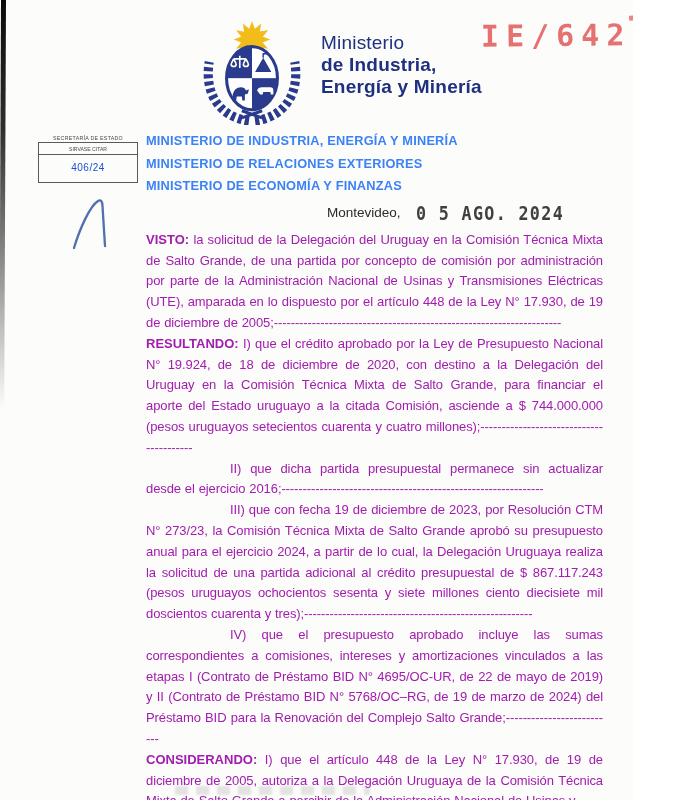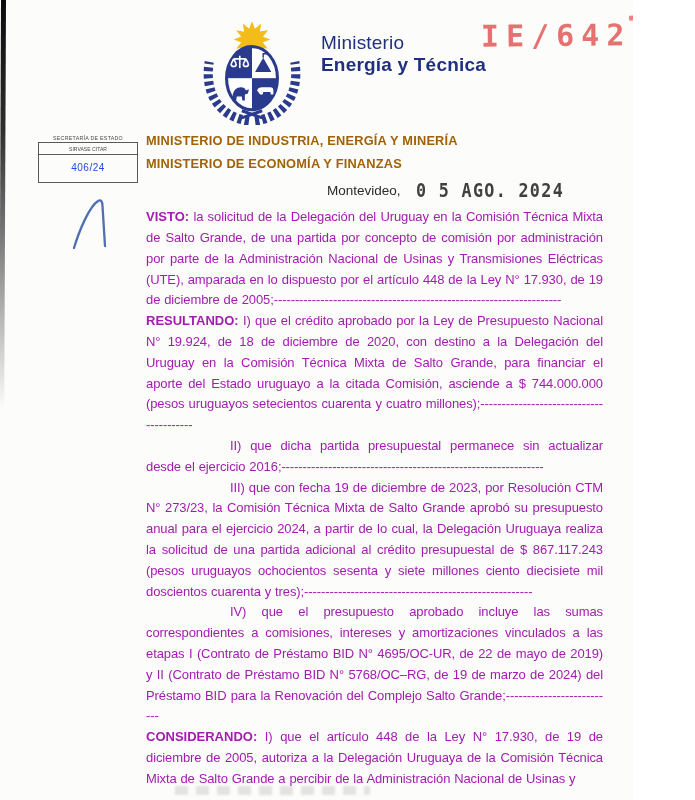--- a/index.html
+++ b/index.html
@@ -32,21 +32,21 @@
   
   .ref-stamp { position:absolute; left:38px; top:135px; width:100px; text-align:center; color:#3a3a3a; }
   .ref-title { font-size:6px; transform:scale(0.88); letter-spacing:0.3px; color:#4a4a4a; white-space:nowrap; }
   .ref-box { margin-top:1px; border:1px solid #5a5a5a; background:#fcfcfa; }
   .ref-cell-top { font-size:6px; transform:scale(0.85); padding:3px 0 2px; color:#4a4a4a; white-space:nowrap; }
   .ref-divider { border-top:1px solid #5a5a5a; }
   .ref-number { font-family:Liberation Sans, sans-serif; font-size:10px; padding:7px 0 9px; color:#1d4ed8; letter-spacing:0.5px; }
   .pen-mark { position:absolute; left:58px; top:188px; width:64px; height:70px; }
   
   .doc { position:absolute; left:146px; top:130px; width:457px; }
-  .ministries div { font-weight:bold; font-size:12.8px; line-height:22.6px; letter-spacing:0.2px; color:#a16207; white-space:nowrap; }
+  .ministries div { font-weight:bold; font-size:12.8px; line-height:22.6px; letter-spacing:0.2px; color:#3b82f6; white-space:nowrap; }
   .dateline { display:flex; align-items:center; margin-top:2px; height:26px; }
   .city { margin-left:181px; font-size:13.5px; color:#2b2b2b; }
   .datestamp {
     margin-left:15px; font-family:"DejaVu Sans Mono", monospace; font-weight:bold;
     font-size:19px; color:#404040; letter-spacing:1.5px;
     transform:scaleX(0.88); transform-origin:left center; white-space:nowrap;
   }
   .body-text { margin-top:4px; }
   .para {
     font-size:13px; line-height:20.8px; text-align:justify;
@@ -112,21 +112,22 @@
 
         <path d="M36 80 q2 -7 8 -7 q4 0 5 3 l3 -1 l-1 4 l-3 1 l0 6 l-2.5 0 l-0.5 -4 l-5 0 l-0.5 4 l-2.5 0 Z" fill="#2a3a8c"></path>
 
         <path d="M60 76 q1 -3 5 -3 l8 0 q3 0 3 3 l0 4 l-2.5 0 l-0.5 -2.5 l-7 0 l-0.5 2.5 l-2.5 0 Z" fill="#ffffff"></path>
       </g>
     </g>
   </svg>
 
   <div class="logo-text">
     <div class="l1">Ministerio</div>
-    <div class="l3">Energía y Técnica</div>
+    <div class="l2">de Industria,</div>
+    <div class="l3">Energía y Minería</div>
   </div>
 
   <div class="red-stamp">IE/642</div>
   <div class="red-dash d1"></div>
   <div class="red-dash d2"></div>
 
   <div class="ref-stamp">
     <div class="ref-title">SECRETARÍA DE ESTADO</div>
     <div class="ref-box">
       <div class="ref-cell-top">SIRVASE CITAR</div>
@@ -135,20 +136,21 @@
     </div>
   </div>
 
   <svg class="pen-mark" viewBox="0 0 64 70">
     <path d="M16 60 C 22 40, 32 18, 40 13 C 43 11, 44.5 14, 44.5 18 L 47 58" stroke="#3f5fa8" stroke-width="2.3" fill="none" stroke-linecap="round" opacity="0.9"></path>
   </svg>
 
   <div class="doc">
     <div class="ministries">
       <div>MINISTERIO DE INDUSTRIA, ENERGÍA Y MINERÍA</div>
+      <div>MINISTERIO DE RELACIONES EXTERIORES</div>
       <div>MINISTERIO DE ECONOMÍA Y FINANZAS</div>
     </div>
 
     <div class="dateline">
       <span class="city">Montevideo,</span>
       <span class="datestamp">0 5 AGO. 2024</span>
     </div>
 
     <div class="body-text">
       <p class="para"><b>VISTO:</b><span> la solicitud de la Delegación del Uruguay en la Comisión Técnica Mixta de Salto Grande, de una partida por concepto de comisión por administración por parte de la Administración Nacional de Usinas y Transmisiones Eléctricas (UTE), amparada en lo dispuesto por el artículo 448 de la Ley N° 17.930, de 19 de diciembre de 2005;--------------------------------------------------------------------</span></p>

